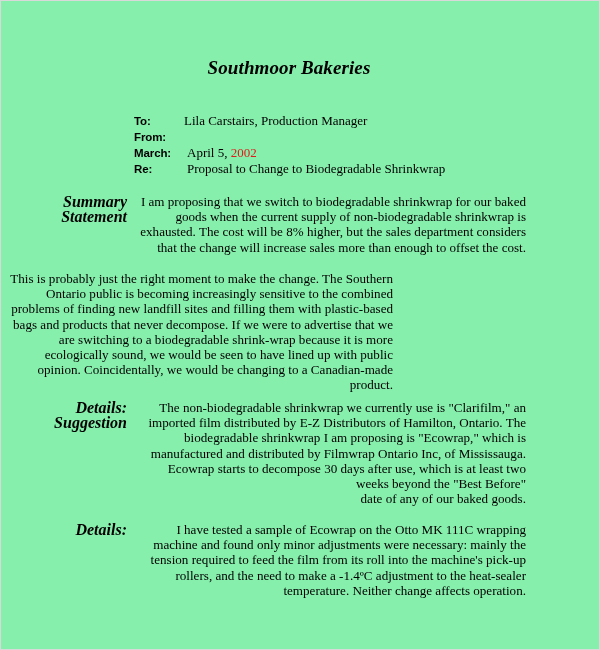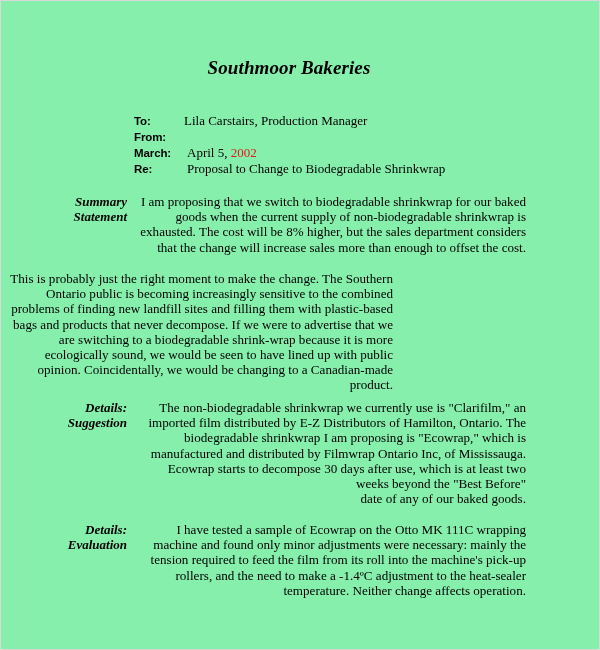--- a/index.html
+++ b/index.html
@@ -83,21 +83,21 @@
   }
   .sec-label {
     width: 133px;
     flex: 0 0 133px;
     text-align: right;
     padding-right: 7px;
     box-sizing: border-box;
     font-family: "Liberation Serif", "DejaVu Serif", serif;
     font-weight: bold;
     font-style: italic;
-    font-size: 13px;
+    font-size: 16px;
     line-height: 15.2px;
   }
   .sec-label span { display: block; white-space: nowrap; }
   .sec-body {
     width: 392px;
     flex: 0 0 392px;
     font-family: "Liberation Serif", "DejaVu Serif", serif;
     font-size: 13.1px;
     line-height: 15.2px;
     text-align: right;
@@ -152,18 +152,17 @@
       <span>Details:</span>
       <span>Suggestion</span>
     </div>
     <div class="sec-body">The non-biodegradable shrinkwrap we currently use is "Clarifilm," an imported film distributed by E-Z Distributors of Hamilton, Ontario. The biodegradable shrinkwrap I am proposing is "Ecowrap," which is manufactured and distributed by Filmwrap Ontario Inc, of Mississauga. Ecowrap starts to decompose 30 days after use, which is at least two weeks beyond the "Best Before"
 date of any of our baked goods.</div>
   </div>
 
   <div class="section" id="section-evaluation">
     <div class="sec-label">
       <span>Details:</span>
-      <span>Evaluation</span>
     </div>
     <div class="sec-body">I have tested a sample of Ecowrap on the Otto MK 111C wrapping machine and found only minor adjustments were necessary: mainly the tension required to feed the film from its roll into the machine's pick-up rollers, and the need to make a -1.4ºC adjustment to the heat-sealer temperature. Neither change affects operation.</div>
   </div>
 
 </div>
 
 </body></html>

